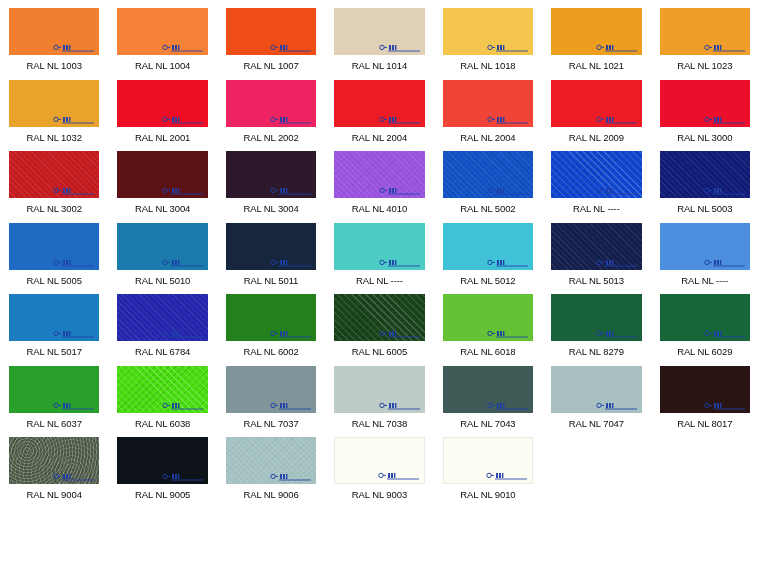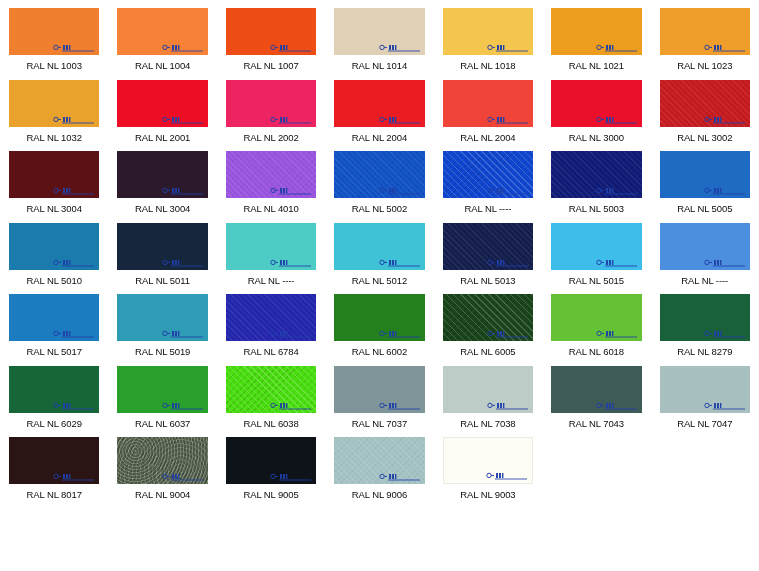--- a/index.html
+++ b/index.html
@@ -254,20 +254,34 @@
           <path d="M5 3.4 L8 3.4" stroke="#1f3fa8" stroke-width="1"></path>
           <rect x="10" y="1" width="2" height="5" fill="#1f3fa8"></rect>
           <rect x="13" y="1" width="2" height="5" fill="#1f3fa8"></rect>
           <rect x="16" y="1" width="1.4" height="5" fill="#1f3fa8"></rect>
           <path d="M9 7 L41 7" stroke="#1f3fa8" stroke-width="0.9"></path>
         </svg>
       </div>
       <div class="swatch-label">RAL NL 2004</div>
     </div>
     <div class="swatch-cell">
+      <div class="swatch-chip" style="background: rgb(237, 28, 36);">
+        <div class="texture"></div>
+        <svg class="watermark" viewBox="0 0 42 8">
+          <circle cx="3" cy="3.4" r="2.2" fill="none" stroke="#1f3fa8" stroke-width="1"></circle>
+          <path d="M5 3.4 L8 3.4" stroke="#1f3fa8" stroke-width="1"></path>
+          <rect x="10" y="1" width="2" height="5" fill="#1f3fa8"></rect>
+          <rect x="13" y="1" width="2" height="5" fill="#1f3fa8"></rect>
+          <rect x="16" y="1" width="1.4" height="5" fill="#1f3fa8"></rect>
+          <path d="M9 7 L41 7" stroke="#1f3fa8" stroke-width="0.9"></path>
+        </svg>
+      </div>
+      <div class="swatch-label">RAL NL 2009</div>
+    </div>
+    <div class="swatch-cell">
       <div class="swatch-chip" style="background: rgb(236, 15, 44);">
         <div class="texture"></div>
         <svg class="watermark" viewBox="0 0 42 8">
           <circle cx="3" cy="3.4" r="2.2" fill="none" stroke="#1f3fa8" stroke-width="1"></circle>
           <path d="M5 3.4 L8 3.4" stroke="#1f3fa8" stroke-width="1"></path>
           <rect x="10" y="1" width="2" height="5" fill="#1f3fa8"></rect>
           <rect x="13" y="1" width="2" height="5" fill="#1f3fa8"></rect>
           <rect x="16" y="1" width="1.4" height="5" fill="#1f3fa8"></rect>
           <path d="M9 7 L41 7" stroke="#1f3fa8" stroke-width="0.9"></path>
         </svg>
@@ -450,34 +464,20 @@
           <path d="M5 3.4 L8 3.4" stroke="#1f3fa8" stroke-width="1"></path>
           <rect x="10" y="1" width="2" height="5" fill="#1f3fa8"></rect>
           <rect x="13" y="1" width="2" height="5" fill="#1f3fa8"></rect>
           <rect x="16" y="1" width="1.4" height="5" fill="#1f3fa8"></rect>
           <path d="M9 7 L41 7" stroke="#1f3fa8" stroke-width="0.9"></path>
         </svg>
       </div>
       <div class="swatch-label">RAL NL 5013</div>
     </div>
     <div class="swatch-cell">
-      <div class="swatch-chip" style="background: rgb(62, 189, 235);">
-        <div class="texture"></div>
-        <svg class="watermark" viewBox="0 0 42 8">
-          <circle cx="3" cy="3.4" r="2.2" fill="none" stroke="#1f3fa8" stroke-width="1"></circle>
-          <path d="M5 3.4 L8 3.4" stroke="#1f3fa8" stroke-width="1"></path>
-          <rect x="10" y="1" width="2" height="5" fill="#1f3fa8"></rect>
-          <rect x="13" y="1" width="2" height="5" fill="#1f3fa8"></rect>
-          <rect x="16" y="1" width="1.4" height="5" fill="#1f3fa8"></rect>
-          <path d="M9 7 L41 7" stroke="#1f3fa8" stroke-width="0.9"></path>
-        </svg>
-      </div>
-      <div class="swatch-label">RAL NL 5015</div>
-    </div>
-    <div class="swatch-cell">
       <div class="swatch-chip" style="background: rgb(75, 143, 222);">
         <div class="texture"></div>
         <svg class="watermark" viewBox="0 0 42 8">
           <circle cx="3" cy="3.4" r="2.2" fill="none" stroke="#1f3fa8" stroke-width="1"></circle>
           <path d="M5 3.4 L8 3.4" stroke="#1f3fa8" stroke-width="1"></path>
           <rect x="10" y="1" width="2" height="5" fill="#1f3fa8"></rect>
           <rect x="13" y="1" width="2" height="5" fill="#1f3fa8"></rect>
           <rect x="16" y="1" width="1.4" height="5" fill="#1f3fa8"></rect>
           <path d="M9 7 L41 7" stroke="#1f3fa8" stroke-width="0.9"></path>
         </svg>
@@ -492,34 +492,20 @@
           <path d="M5 3.4 L8 3.4" stroke="#1f3fa8" stroke-width="1"></path>
           <rect x="10" y="1" width="2" height="5" fill="#1f3fa8"></rect>
           <rect x="13" y="1" width="2" height="5" fill="#1f3fa8"></rect>
           <rect x="16" y="1" width="1.4" height="5" fill="#1f3fa8"></rect>
           <path d="M9 7 L41 7" stroke="#1f3fa8" stroke-width="0.9"></path>
         </svg>
       </div>
       <div class="swatch-label">RAL NL 5017</div>
     </div>
     <div class="swatch-cell">
-      <div class="swatch-chip" style="background: rgb(45, 156, 180);">
-        <div class="texture"></div>
-        <svg class="watermark" viewBox="0 0 42 8">
-          <circle cx="3" cy="3.4" r="2.2" fill="none" stroke="#1f3fa8" stroke-width="1"></circle>
-          <path d="M5 3.4 L8 3.4" stroke="#1f3fa8" stroke-width="1"></path>
-          <rect x="10" y="1" width="2" height="5" fill="#1f3fa8"></rect>
-          <rect x="13" y="1" width="2" height="5" fill="#1f3fa8"></rect>
-          <rect x="16" y="1" width="1.4" height="5" fill="#1f3fa8"></rect>
-          <path d="M9 7 L41 7" stroke="#1f3fa8" stroke-width="0.9"></path>
-        </svg>
-      </div>
-      <div class="swatch-label">RAL NL 5019</div>
-    </div>
-    <div class="swatch-cell">
       <div class="swatch-chip tex" style="background: rgb(36, 39, 174);">
         <div class="texture"></div>
         <svg class="watermark" viewBox="0 0 42 8">
           <circle cx="3" cy="3.4" r="2.2" fill="none" stroke="#1f3fa8" stroke-width="1"></circle>
           <path d="M5 3.4 L8 3.4" stroke="#1f3fa8" stroke-width="1"></path>
           <rect x="10" y="1" width="2" height="5" fill="#1f3fa8"></rect>
           <rect x="13" y="1" width="2" height="5" fill="#1f3fa8"></rect>
           <rect x="16" y="1" width="1.4" height="5" fill="#1f3fa8"></rect>
           <path d="M9 7 L41 7" stroke="#1f3fa8" stroke-width="0.9"></path>
         </svg>
@@ -742,17 +728,31 @@
         <svg class="watermark" viewBox="0 0 42 8">
           <circle cx="3" cy="3.4" r="2.2" fill="none" stroke="#1f3fa8" stroke-width="1"></circle>
           <path d="M5 3.4 L8 3.4" stroke="#1f3fa8" stroke-width="1"></path>
           <rect x="10" y="1" width="2" height="5" fill="#1f3fa8"></rect>
           <rect x="13" y="1" width="2" height="5" fill="#1f3fa8"></rect>
           <rect x="16" y="1" width="1.4" height="5" fill="#1f3fa8"></rect>
           <path d="M9 7 L41 7" stroke="#1f3fa8" stroke-width="0.9"></path>
         </svg>
       </div>
       <div class="swatch-label">RAL NL 9003</div>
+    </div>
+    <div class="swatch-cell">
+      <div class="swatch-chip pale" style="background: rgb(253, 252, 242);">
+        <div class="texture"></div>
+        <svg class="watermark" viewBox="0 0 42 8">
+          <circle cx="3" cy="3.4" r="2.2" fill="none" stroke="#1f3fa8" stroke-width="1"></circle>
+          <path d="M5 3.4 L8 3.4" stroke="#1f3fa8" stroke-width="1"></path>
+          <rect x="10" y="1" width="2" height="5" fill="#1f3fa8"></rect>
+          <rect x="13" y="1" width="2" height="5" fill="#1f3fa8"></rect>
+          <rect x="16" y="1" width="1.4" height="5" fill="#1f3fa8"></rect>
+          <path d="M9 7 L41 7" stroke="#1f3fa8" stroke-width="0.9"></path>
+        </svg>
+      </div>
+      <div class="swatch-label">RAL NL 9010</div>
     </div>
     <div class="swatch-cell empty"></div>
     <div class="swatch-cell empty"></div>
     <div class="swatch-cell empty"></div>
   </div>
 
 </body></html>

